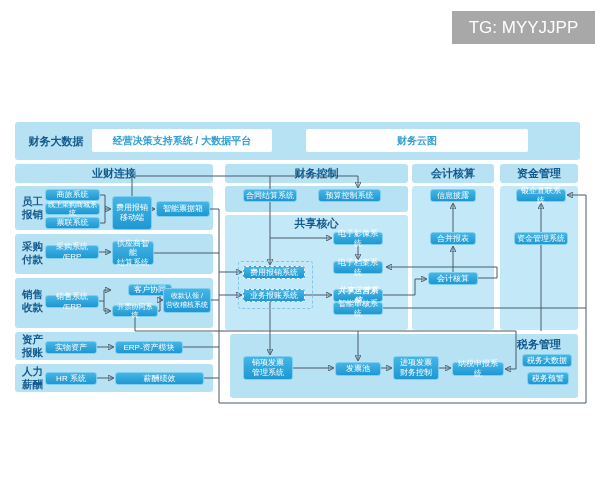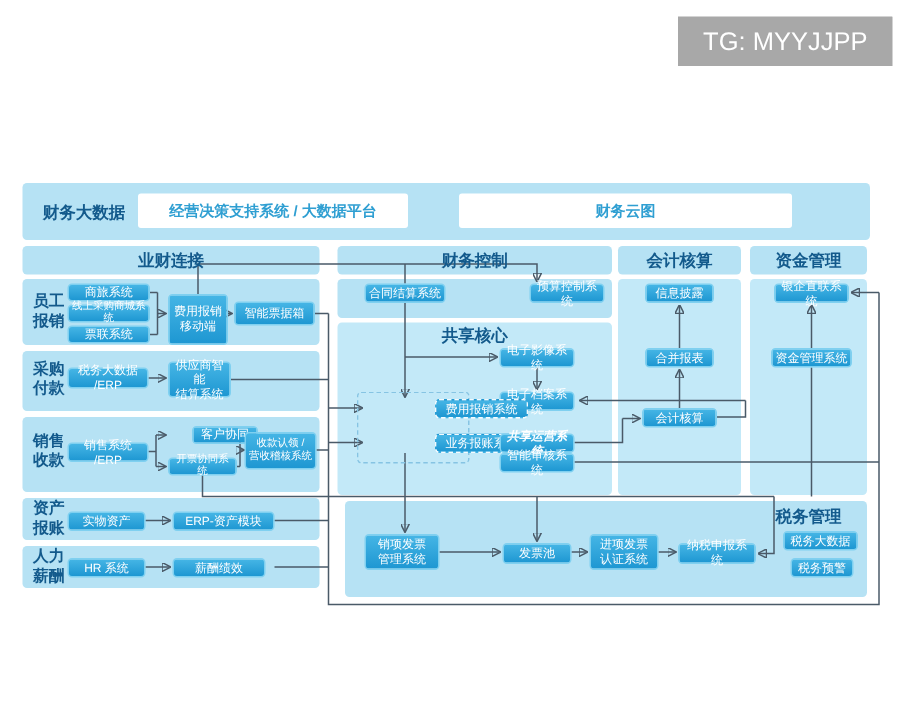--- a/index.html
+++ b/index.html
@@ -10,21 +10,21 @@
   .hdr{position:absolute;color:#135a8c;font-weight:bold;font-size:11px;z-index:2;
        display:flex;align-items:center;justify-content:center;text-align:center;}
   .rowlabel{position:absolute;color:#135a8c;font-weight:bold;font-size:10.5px;line-height:1.25;
             white-space:pre-line;z-index:2;}
   .box{position:absolute;background:linear-gradient(180deg,#45b5e5,#1e97d2);color:#fff;
        border:1px solid #7fd0f0;border-radius:3px;display:flex;align-items:center;justify-content:center;
        text-align:center;font-size:8px;line-height:1.2;white-space:pre-line;box-sizing:border-box;
        padding:0 2px;z-index:2;}
   .box.sm{font-size:7px;}
   .box.bold{font-weight:bold;font-style:italic;}
-  .box.dashed{border:1px dashed rgba(255,255,255,0.95);margin-left:47px;}
+  .box.dashed{border:1px dashed rgba(255,255,255,0.95);}
   .groupdash{position:absolute;border:1px dashed #86c4e3;border-radius:3px;z-index:1;}
   .whitebox{position:absolute;background:#ffffff;border-radius:2px;color:#2f9fd2;font-weight:bold;
             font-size:10px;display:flex;align-items:center;justify-content:center;z-index:2;}
   #title{position:absolute;left:15px;top:92px;width:565px;text-align:center;color:#1e3f72;
          font-size:19px;font-weight:bold;letter-spacing:2px;z-index:3;}
   #wm-top{position:absolute;left:452px;top:11px;width:143px;height:33px;background:#a8a8a8;color:#fff;
           font-size:17px;display:flex;align-items:center;justify-content:center;z-index:3;}
   #wm-bottom{position:absolute;left:3px;top:441px;width:417px;height:29px;background:#a8a8a8;color:#fff;
           font-size:16px;display:flex;align-items:center;padding-left:10px;box-sizing:border-box;z-index:3;}
   svg.wires{position:absolute;left:0;top:0;z-index:1;}
@@ -123,55 +123,55 @@
   <div class="rowlabel" style="left:22px;top:365px">人力
 薪酬</div>
 
   <div class="box" style="left:45px;top:189px;width:55px;height:12px">商旅系统</div>
   <div class="box sm" style="left:45px;top:203px;width:55px;height:12px">线上采购商城系统</div>
   <div class="box" style="left:45px;top:217px;width:55px;height:12px">票联系统</div>
   <div class="box" style="left:112px;top:196px;width:40px;height:34px">费用报销
 移动端</div>
   <div class="box" style="left:156px;top:201px;width:54px;height:16px">智能票据箱</div>
 
-  <div class="box" style="left:45px;top:245px;width:54px;height:14px">税务大数据 /ERP</div>
+  <div class="box" style="left:45px;top:245px;width:54px;height:14px">采购系统 /ERP</div>
   <div class="box" style="left:112px;top:241px;width:42px;height:24px">供应商智能
 结算系统</div>
 
   <div class="box" style="left:45px;top:295px;width:54px;height:13px">销售系统 /ERP</div>
   <div class="box" style="left:128px;top:284px;width:44px;height:12px">客户协同</div>
   <div class="box sm" style="left:112px;top:305px;width:46px;height:12px">开票协同系统</div>
   <div class="box sm" style="left:163px;top:288px;width:48px;height:25px">收款认领 /
 营收稽核系统</div>
 
   <div class="box" style="left:45px;top:341px;width:52px;height:13px">实物资产</div>
   <div class="box" style="left:115px;top:341px;width:68px;height:13px">ERP-资产模块</div>
 
   <div class="box" style="left:45px;top:372px;width:52px;height:13px">HR 系统</div>
-  <div class="box" style="left:115px;top:372px;width:62px;height:13px">薪酬绩效</div>
+  <div class="box" style="left:115px;top:372px;width:89px;height:13px">薪酬绩效</div>
 
   <div class="box" style="left:243px;top:189px;width:54px;height:13px">合同结算系统</div>
-  <div class="box" style="left:353px;top:189px;width:50px;height:13px">预算控制系统</div>
+  <div class="box" style="left:318px;top:189px;width:63px;height:13px">预算控制系统</div>
   <div class="groupdash" style="left:238px;top:261px;width:73px;height:46px"></div>
   <div class="box" style="left:333px;top:232px;width:50px;height:13px">电子影像系统</div>
   <div class="box" style="left:333px;top:261px;width:50px;height:13px">电子档案系统</div>
   <div class="box dashed" style="left:243px;top:266px;width:62px;height:13px">费用报销系统</div>
   <div class="box dashed" style="left:243px;top:289px;width:62px;height:13px">业务报账系统</div>
   <div class="box bold" style="left:333px;top:289px;width:50px;height:13px">共享运营系统</div>
   <div class="box" style="left:333px;top:302px;width:50px;height:13px">智能审核系统</div>
 
   <div class="box" style="left:430px;top:189px;width:46px;height:13px">信息披露</div>
   <div class="box" style="left:430px;top:232px;width:46px;height:13px">合并报表</div>
   <div class="box" style="left:428px;top:272px;width:50px;height:13px">会计核算</div>
 
   <div class="box" style="left:516px;top:189px;width:50px;height:13px">银企直联系统</div>
   <div class="box" style="left:514px;top:232px;width:54px;height:13px">资金管理系统</div>
 
   <div class="box" style="left:243px;top:356px;width:50px;height:24px">销项发票
 管理系统</div>
   <div class="box" style="left:335px;top:362px;width:46px;height:14px">发票池</div>
   <div class="box" style="left:393px;top:356px;width:46px;height:24px">进项发票
-认证系统</div>
+财务控制</div>
   <div class="box" style="left:452px;top:362px;width:52px;height:14px">纳税申报系统</div>
   <div class="box" style="left:522px;top:354px;width:50px;height:13px">税务大数据</div>
   <div class="box" style="left:527px;top:372px;width:42px;height:13px">税务预警</div>
 
 </div>
 
 </body></html>

